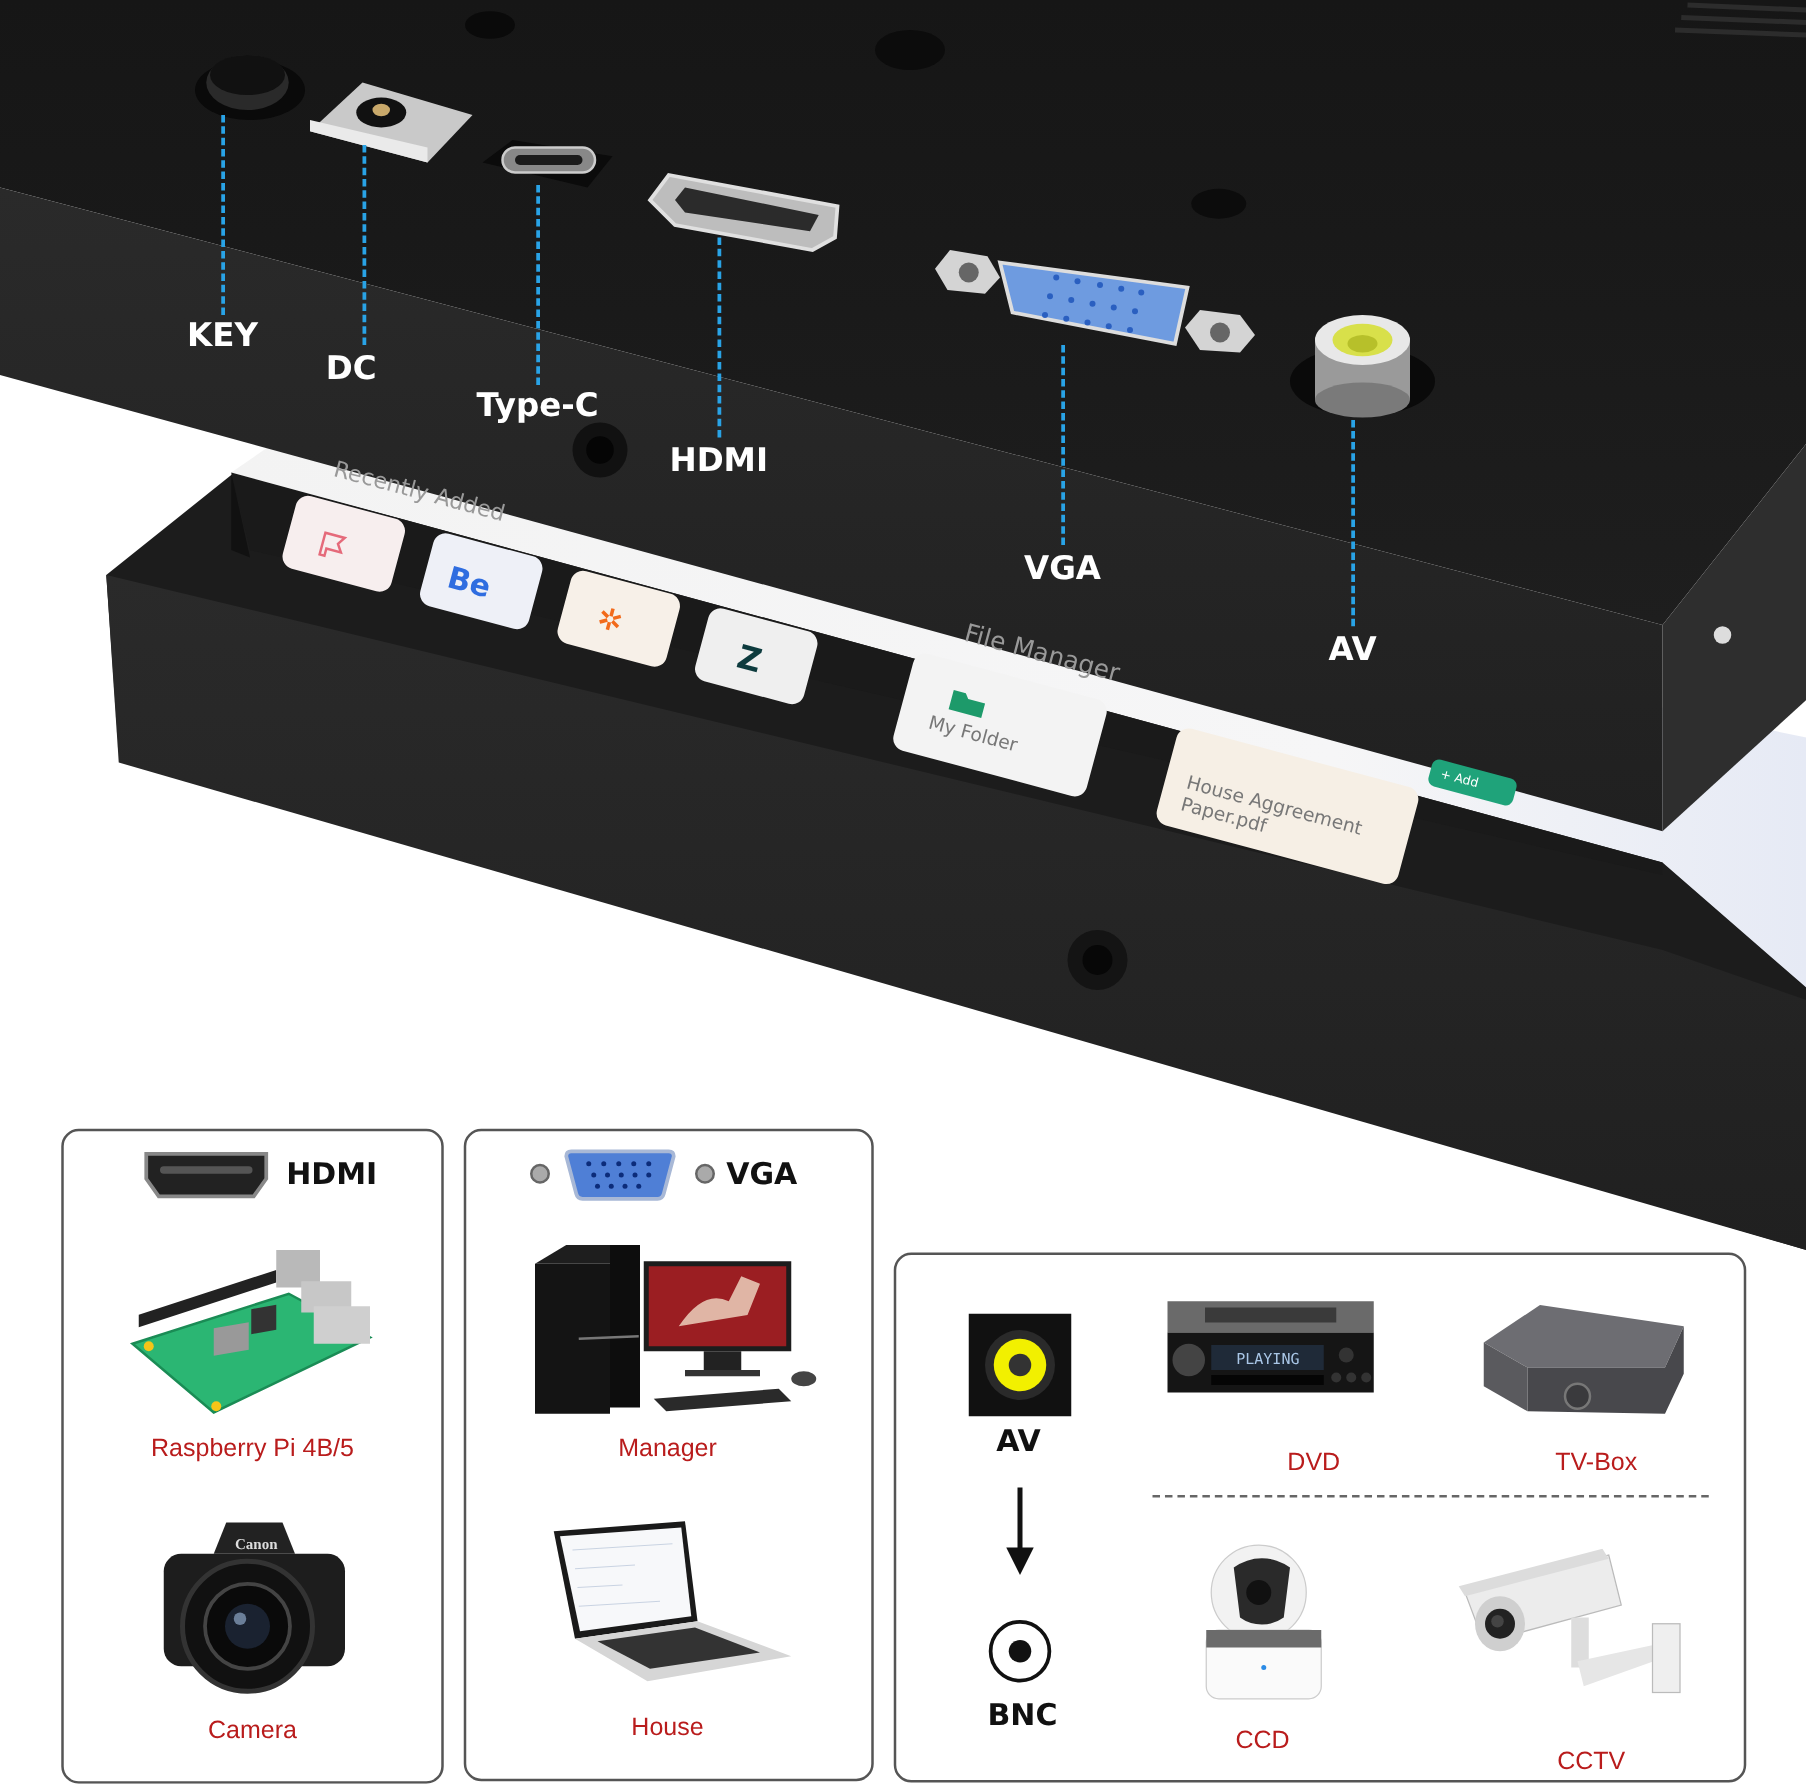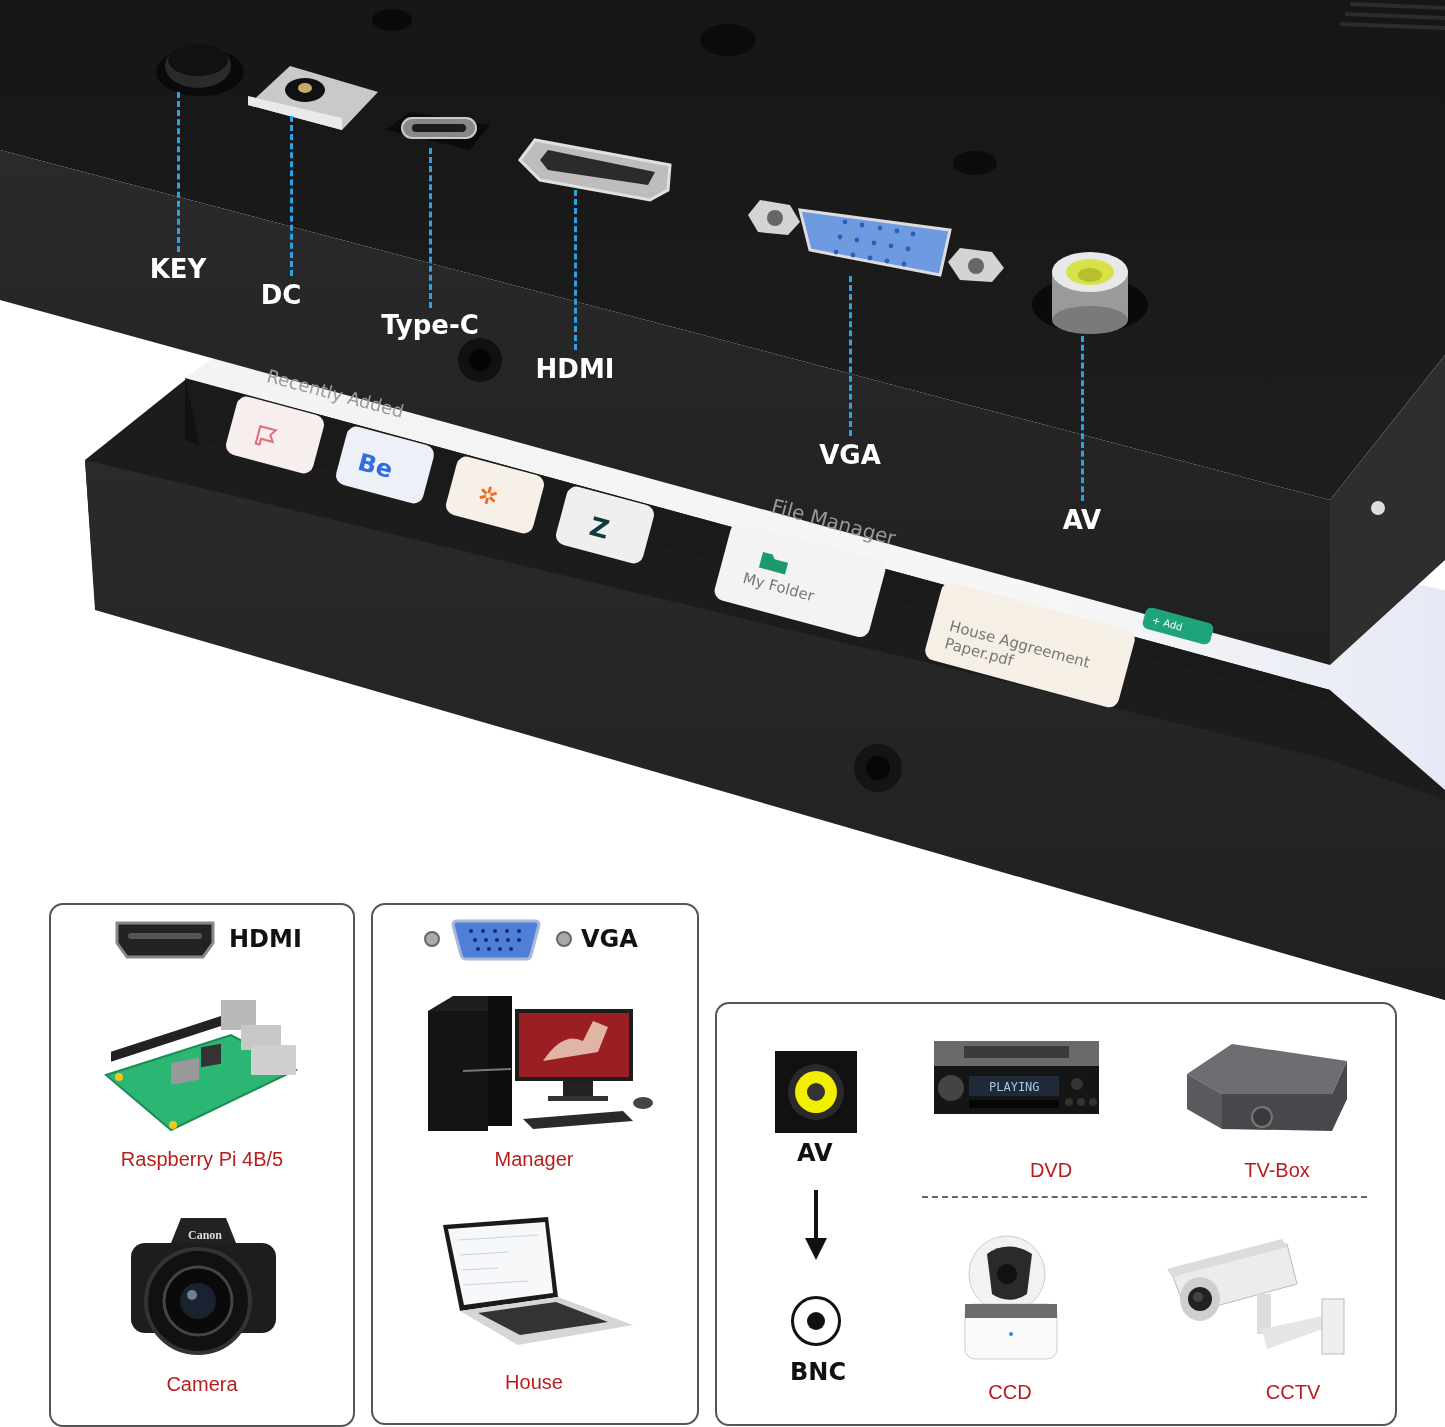--- a/index.html
+++ b/index.html
@@ -288,14 +288,14 @@
   <svg class="abs" style="left:445px;top:235px;" width="195" height="130" viewBox="0 0 195 130">
     <polygon points="10,35 125,5 135,45 25,75" fill="#ececec" stroke="#bbb"></polygon>
     <polygon points="5,30 120,0 125,8 10,38" fill="#dcdcdc"></polygon>
     <ellipse cx="38" cy="60" rx="20" ry="22" fill="#cfcfcf"></ellipse>
     <circle cx="38" cy="60" r="12" fill="#222"></circle>
     <circle cx="36" cy="58" r="5" fill="#444"></circle>
     <rect x="95" y="55" width="14" height="40" fill="#ddd"></rect>
     <polygon points="100,90 170,75 175,85 105,110" fill="#e6e6e6"></polygon>
     <rect x="160" y="60" width="22" height="55" fill="#efefef" stroke="#bbb"></rect>
   </svg>
-  <div class="dev-label" style="left:556px;top:377px;margin-left:20px;">CCTV</div>
+  <div class="dev-label" style="left:556px;top:394px;">CCTV</div>
 </div>
 
 </body></html>

